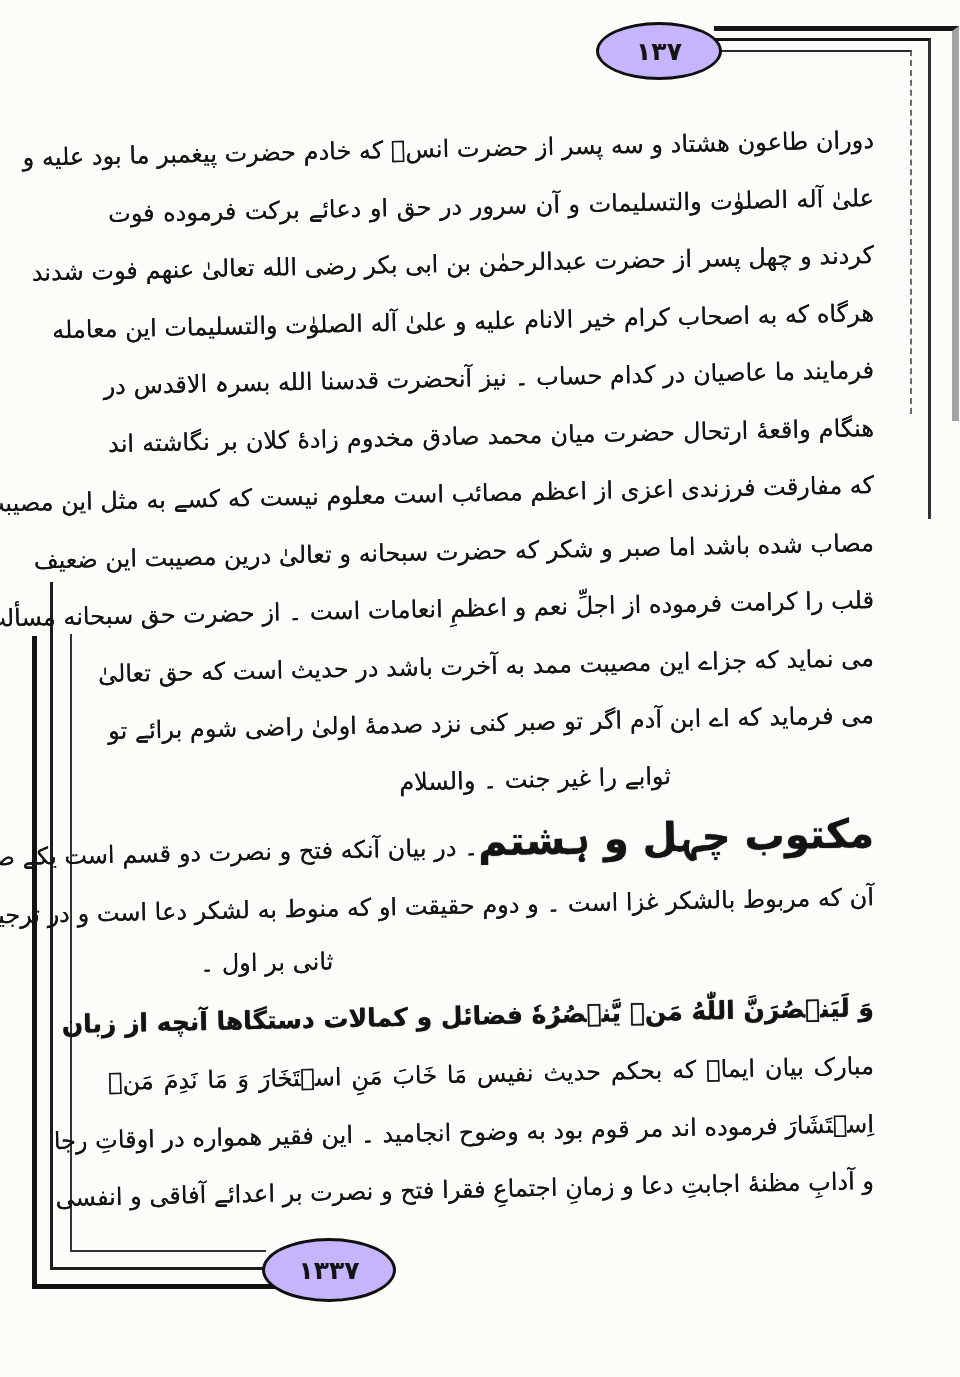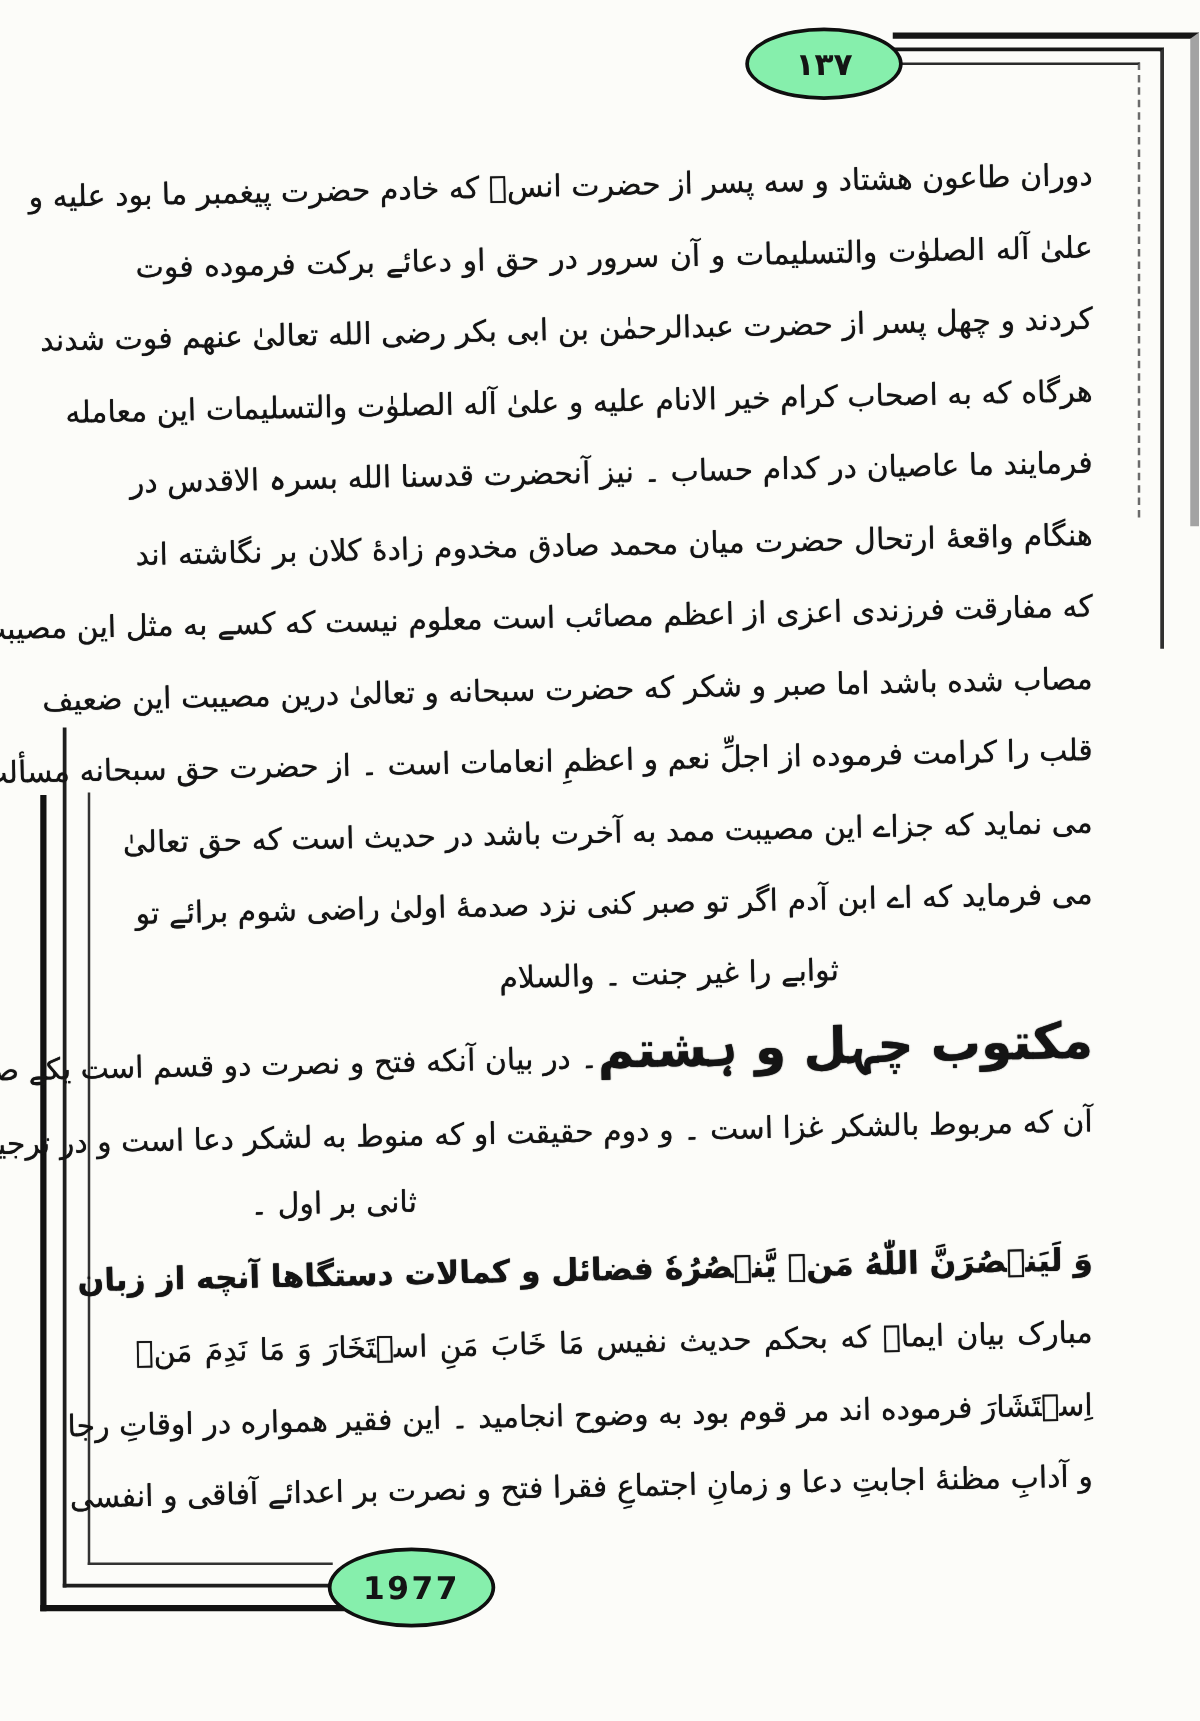--- a/index.html
+++ b/index.html
@@ -29,21 +29,21 @@
             border-left:5px solid #121212;border-bottom:5px solid #121212;}
   .bl-mid  {left:50px;top:582px;width:216px;height:685px;
             border-left:3px solid #1e1e1e;border-bottom:3px solid #1e1e1e;}
   .bl-inner{left:70px;top:634px;width:194px;height:616px;
             border-left:2px solid #333;border-bottom:2px solid #333;}
 
   
   .cartouche{
     position:absolute;z-index:3;
     border:3px solid #0f0f0f;border-radius:50%;
-    background:#86efac;
+    background:#c4b5fd;
     display:flex;align-items:center;justify-content:center;
     font-size:25px;letter-spacing:2px;font-weight:bold;
     direction:rtl;
   }
   .cartouche.top{left:596px;top:22px;width:120px;height:52px;}
   .cartouche.bottom{left:262px;top:1238px;width:128px;height:58px;}
 
   
   .text-block{
     position:absolute;left:108px;top:112px;width:766px;
@@ -93,21 +93,21 @@
   <div class="frame tr-inner"></div>
 
   <div class="frame bl-outer"></div>
   <div class="frame bl-mid"></div>
   <div class="frame bl-inner"></div>
 
   <div class="cartouche top">
     <span>۱۳۷</span>
   </div>
   <div class="cartouche bottom">
-    <span>1977</span>
+    <span>۱۳۳۷</span>
   </div>
 
   <div class="text-block">
       <div class="line normal">دوران طاعون هشتاد و سه پسر از حضرت انسؓ که خادم حضرت پیغمبر ما بود علیه و</div>
       <div class="line normal">علیٰ آله الصلوٰت والتسلیمات و آن سرور در حق او دعائے برکت فرموده فوت</div>
       <div class="line normal">کردند و چهل پسر از حضرت عبدالرحمٰن بن ابی بکر رضی الله تعالیٰ عنهم فوت شدند</div>
       <div class="line normal">هرگاه که به اصحاب کرام خیر الانام علیه و علیٰ آله الصلوٰت والتسلیمات این معامله</div>
       <div class="line normal">فرمایند ما عاصیان در کدام حساب ۔ نیز آنحضرت قدسنا الله بسرہ الاقدس در</div>
       <div class="line normal">هنگام واقعهٔ ارتحال حضرت میان محمد صادق مخدوم زادهٔ کلان بر نگاشته اند</div>
       <div class="line normal">که مفارقت فرزندی اعزی از اعظم مصائب است معلوم نیست که کسے به مثل این مصیبت</div>

